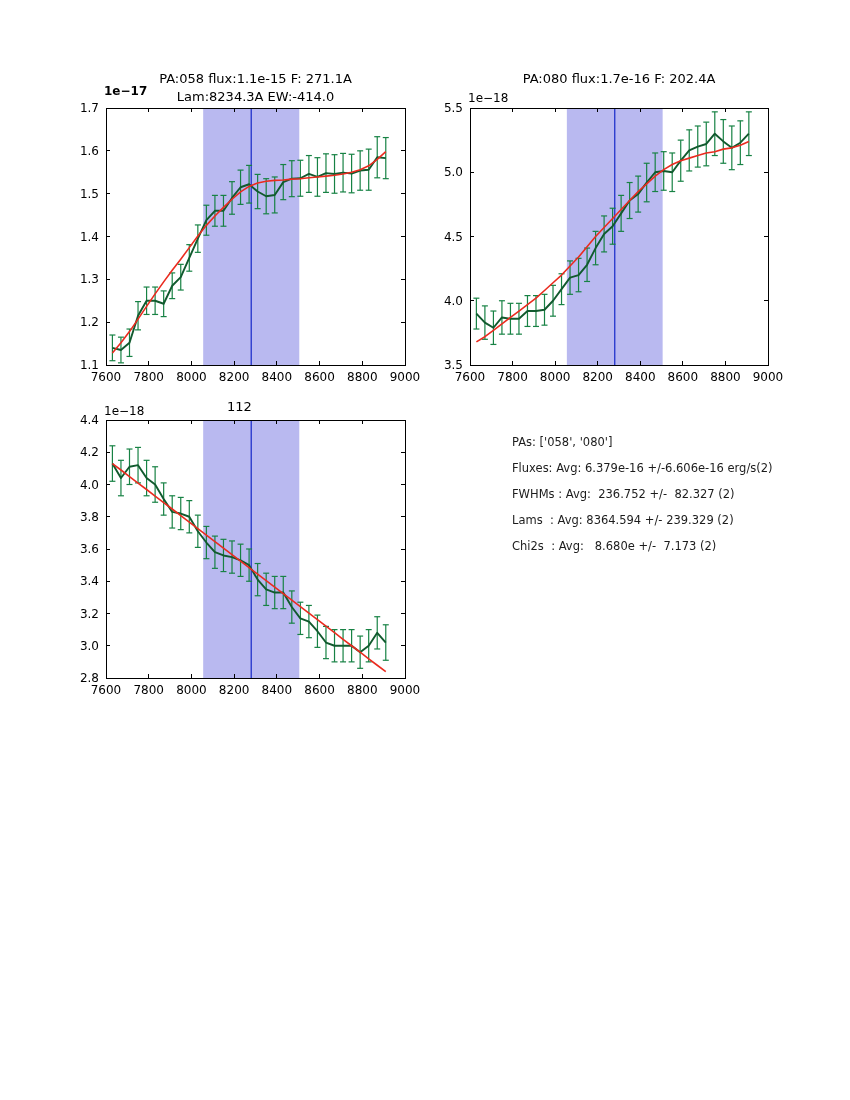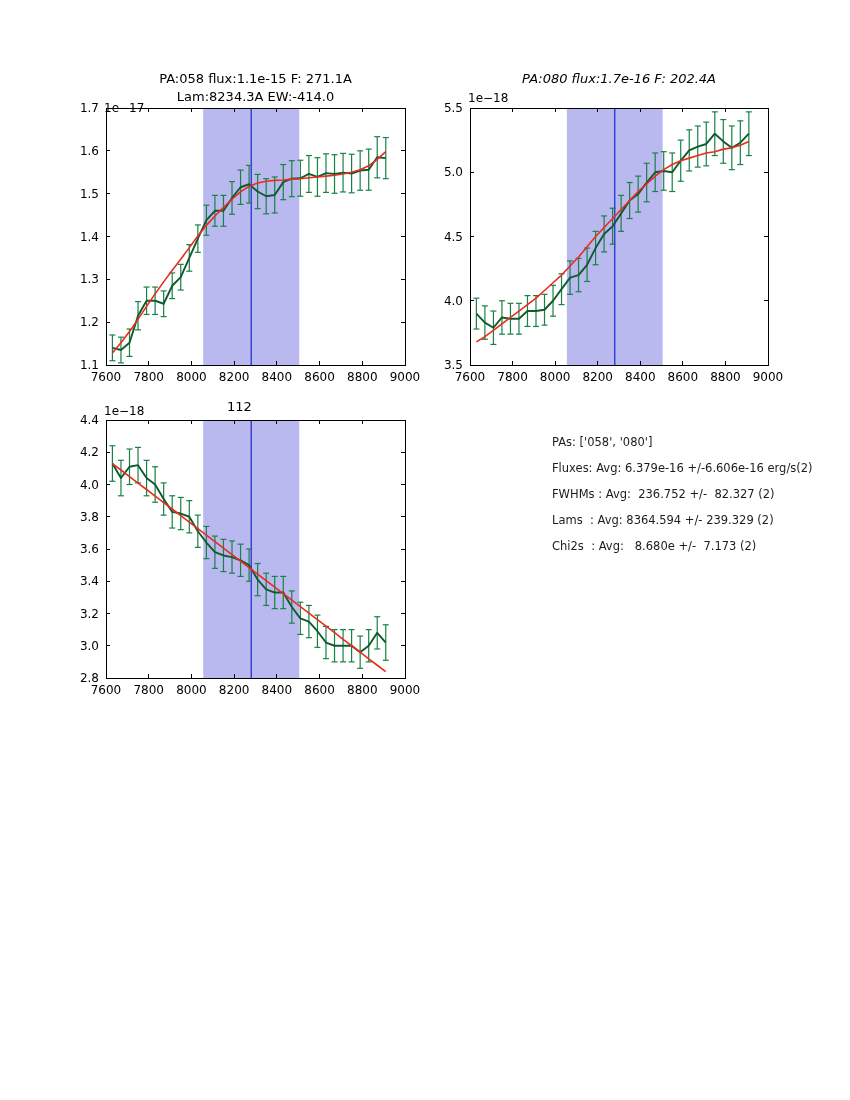--- a/index.html
+++ b/index.html
@@ -9,21 +9,21 @@
   }
   .chart{position:absolute;}
   .chart svg{position:absolute;left:0;top:0;display:block;}
   .plot-title{
     position:absolute;text-align:center;font-size:13px;line-height:18px;color:#000;
   }
   .offset-label{
     position:absolute;font-size:12px;color:#000;
   }
   .stats-panel{
-    position:absolute;left:552px;top:429px;font-size:11.5px;color:#1c1c1c;
+    position:absolute;left:512px;top:429px;font-size:11.5px;color:#1c1c1c;
   }
   .stats-line{white-space:pre;line-height:26px;height:26px;}
 </style>
 </head>
 <body>
 
 <div style="position:absolute;left:0;top:0;width:850px;height:1100px;">
 
   <div class="chart" style="left:56px;top:100px;width:364px;height:295px;">
     <svg width="364" height="295">
@@ -183,21 +183,21 @@
           <text x="43" y="97.66666666666666">1.5</text>
           <text x="43" y="54.833333333333286">1.6</text>
           <text x="43" y="12">1.7</text>
         </g>
       </svg>
   </div>
   <div class="plot-title" style="left:106px;top:70px;width:299px;">
     <div>PA:058 flux:1.1e-15 F: 271.1A</div>
     <div>Lam:8234.3A EW:-414.0</div>
   </div>
-  <div class="offset-label" style="left:104px;top:101px;">1e−17</div>
+  <div class="offset-label" style="left:104px;top:84px;font-weight:bold;">1e−17</div>
 
   <div class="chart" style="left:420px;top:100px;width:364px;height:295px;">
     <svg width="364" height="295">
         <rect x="146.85000000000002" y="8" width="95.78571428571428" height="257" fill="#b9b9f0"></rect>
         <line x1="194.74285714285713" y1="8" x2="194.74285714285713" y2="265" stroke="#2233cc" stroke-width="1.3"></line>
         <g stroke="#178244" stroke-width="1.2">
           <line x1="56.385714285714286" y1="229.02000000000004" x2="56.385714285714286" y2="198.18000000000006"></line>
           <line x1="53.385714285714286" y1="229.02000000000004" x2="59.385714285714286" y2="229.02000000000004"></line>
           <line x1="53.385714285714286" y1="198.18000000000006" x2="59.385714285714286" y2="198.18000000000006"></line>
           <line x1="64.9" y1="239.29999999999998" x2="64.9" y2="205.89000000000001"></line>
@@ -340,21 +340,21 @@
         </g>
         <g fill="#000000" font-size="12px" font-family="&quot;DejaVu Sans&quot;, sans-serif" text-anchor="end">
           <text x="43" y="269">3.5</text>
           <text x="43" y="204.75">4.0</text>
           <text x="43" y="140.5">4.5</text>
           <text x="43" y="76.25">5.0</text>
           <text x="43" y="12">5.5</text>
         </g>
       </svg>
   </div>
-  <div class="plot-title" style="left:470px;top:70px;width:298px;font-style:italic;">
+  <div class="plot-title" style="left:470px;top:70px;width:298px;">
     <div>PA:080 flux:1.7e-16 F: 202.4A</div>
   </div>
   <div class="offset-label" style="left:468px;top:91px;">1e−18</div>
 
   <div class="chart" style="left:56px;top:412px;width:364px;height:296px;">
     <svg width="364" height="296">
         <rect x="147.175" y="8" width="96.10714285714286" height="258" fill="#b9b9f0"></rect>
         <line x1="195.22857142857143" y1="8" x2="195.22857142857143" y2="266" stroke="#2233cc" stroke-width="1.3"></line>
         <g stroke="#178244" stroke-width="1.2">
           <line x1="56.40714285714286" y1="69.2750000000001" x2="56.40714285714286" y2="33.80000000000001"></line>

